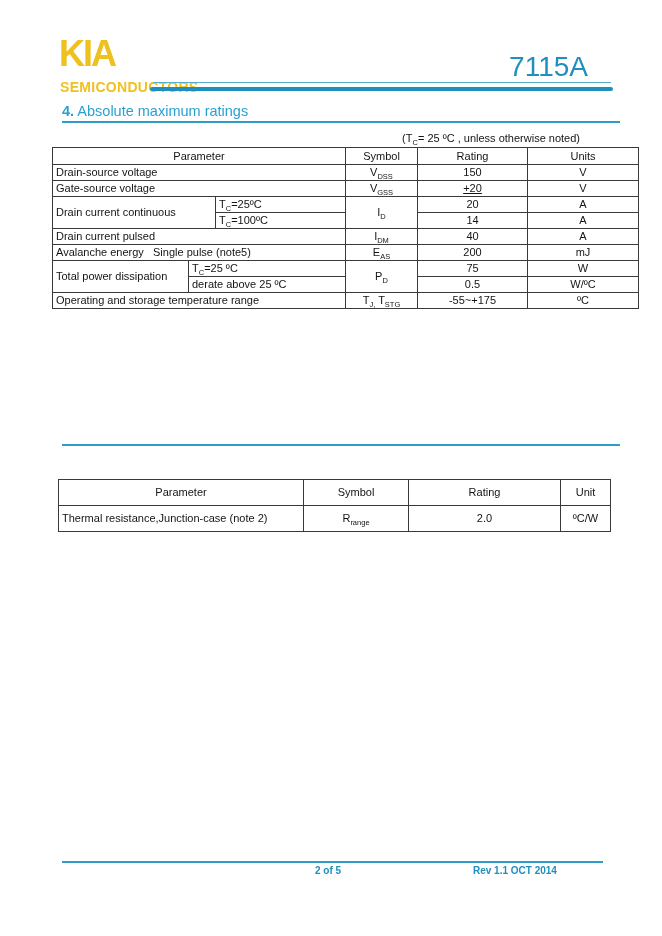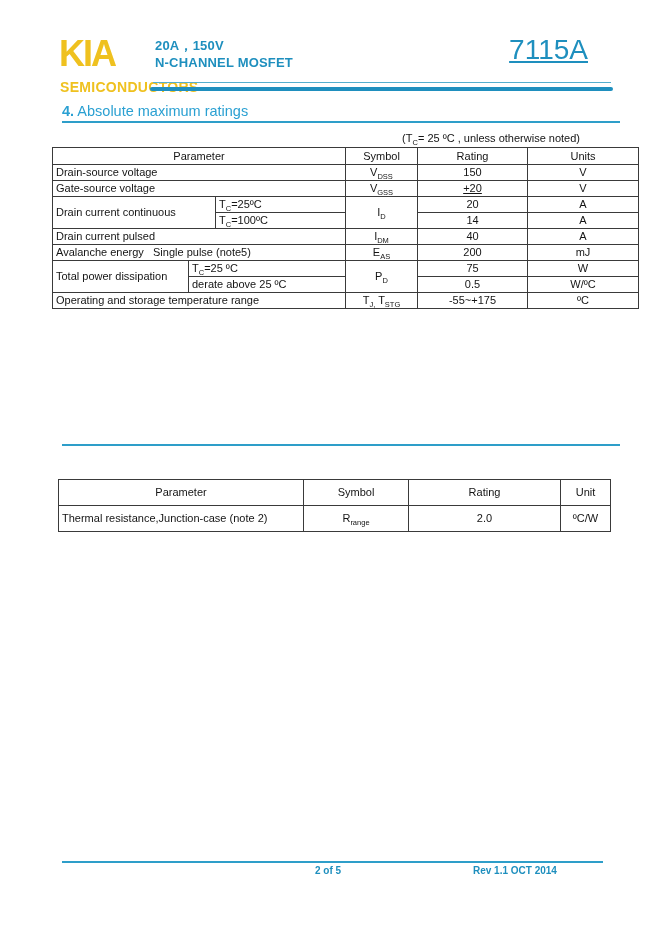--- a/index.html
+++ b/index.html
@@ -3,21 +3,21 @@
 <meta charset="utf-8">
 <style>
   html,body{margin:0;padding:0;background:#ffffff;}
   body{width:662px;height:936px;font-family:"Liberation Sans","DejaVu Sans",sans-serif;color:#141414;}
   .page{position:relative;width:650px;height:936px;background:#ffffff;overflow:hidden;}
 
   
   .logo{position:absolute;left:59px;top:36px;font-size:36px;font-weight:bold;letter-spacing:-2px;color:#EFC11F;line-height:1;}
   .logo-sub{position:absolute;left:60px;top:79px;font-size:14px;font-weight:bold;letter-spacing:.3px;color:#EFC11F;}
   .spec{position:absolute;left:155px;top:37px;font-size:13px;font-weight:bold;color:#1E8FBE;line-height:17px;letter-spacing:.2px;}
-  .part{position:absolute;right:62px;top:36px;font-size:28px;color:#1E8FBE;line-height:1;text-decoration:underline;}
+  .part{position:absolute;right:62px;top:53px;font-size:28px;color:#1E8FBE;line-height:1;}
   .rule-thin{position:absolute;left:153px;right:39px;top:82px;height:1px;background:#55AECE;}
   .rule-thick{position:absolute;left:150px;right:37px;top:87px;height:4px;background:#1F8FBE;border-radius:2px;}
 
   
   .sec{position:absolute;left:62px;font-size:14.5px;color:#2AA0D2;}
   .sec .num{font-weight:bold;}
   .sec-4{top:103px;}
   .sec-5{top:425px;}
   .sec-line{position:absolute;left:62px;right:30px;height:2px;background:#2E9EC9;}
   .sec-line-4{top:121px;}
@@ -42,24 +42,20 @@
   .f-page{position:absolute;left:288px;width:80px;top:865px;text-align:center;font-size:10px;font-weight:bold;color:#1E8FBE;}
   .f-rev{position:absolute;left:473px;top:865px;font-size:10px;font-weight:bold;color:#1E8FBE;}
 </style>
 </head>
 <body>
 
 <div class="page">
 
   <div class="logo">KIA</div>
   <div class="logo-sub">SEMICONDUCTORS</div>
-  <div class="spec">
-    <div>20A，150V</div>
-    <div>N-CHANNEL MOSFET</div>
-  </div>
   <div class="part">7115A</div>
   <div class="rule-thin"></div>
   <div class="rule-thick"></div>
 
   <div class="sec sec-4">
     <span class="num">4.</span>
     <span>Absolute maximum ratings</span>
   </div>
   <div class="sec-line sec-line-4"></div>
 

